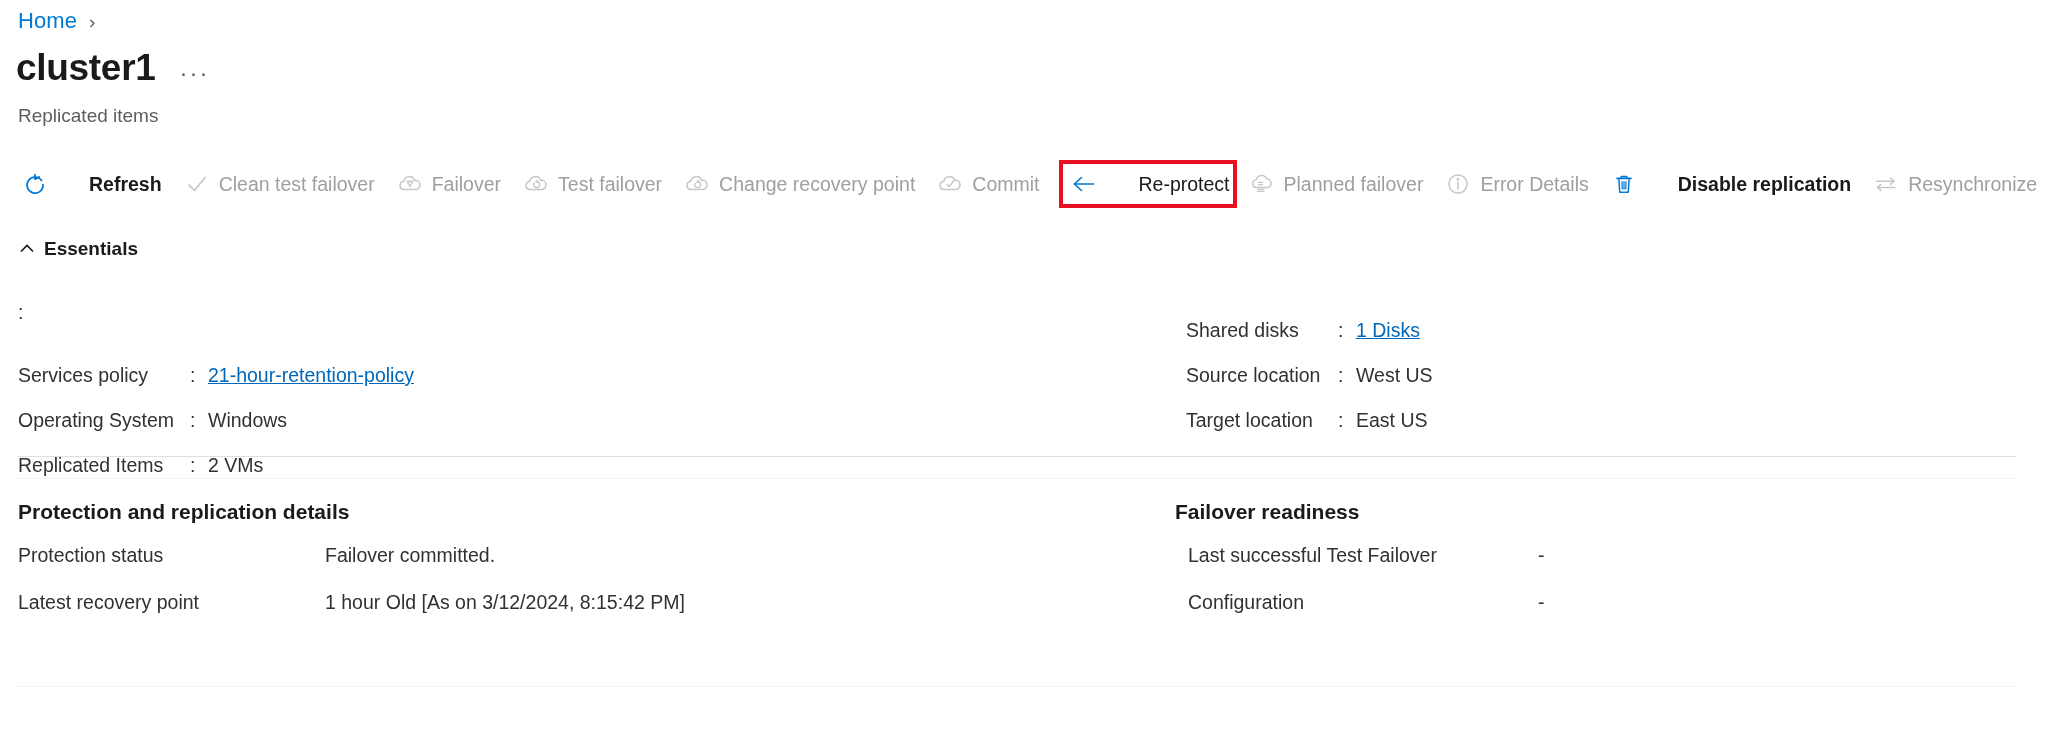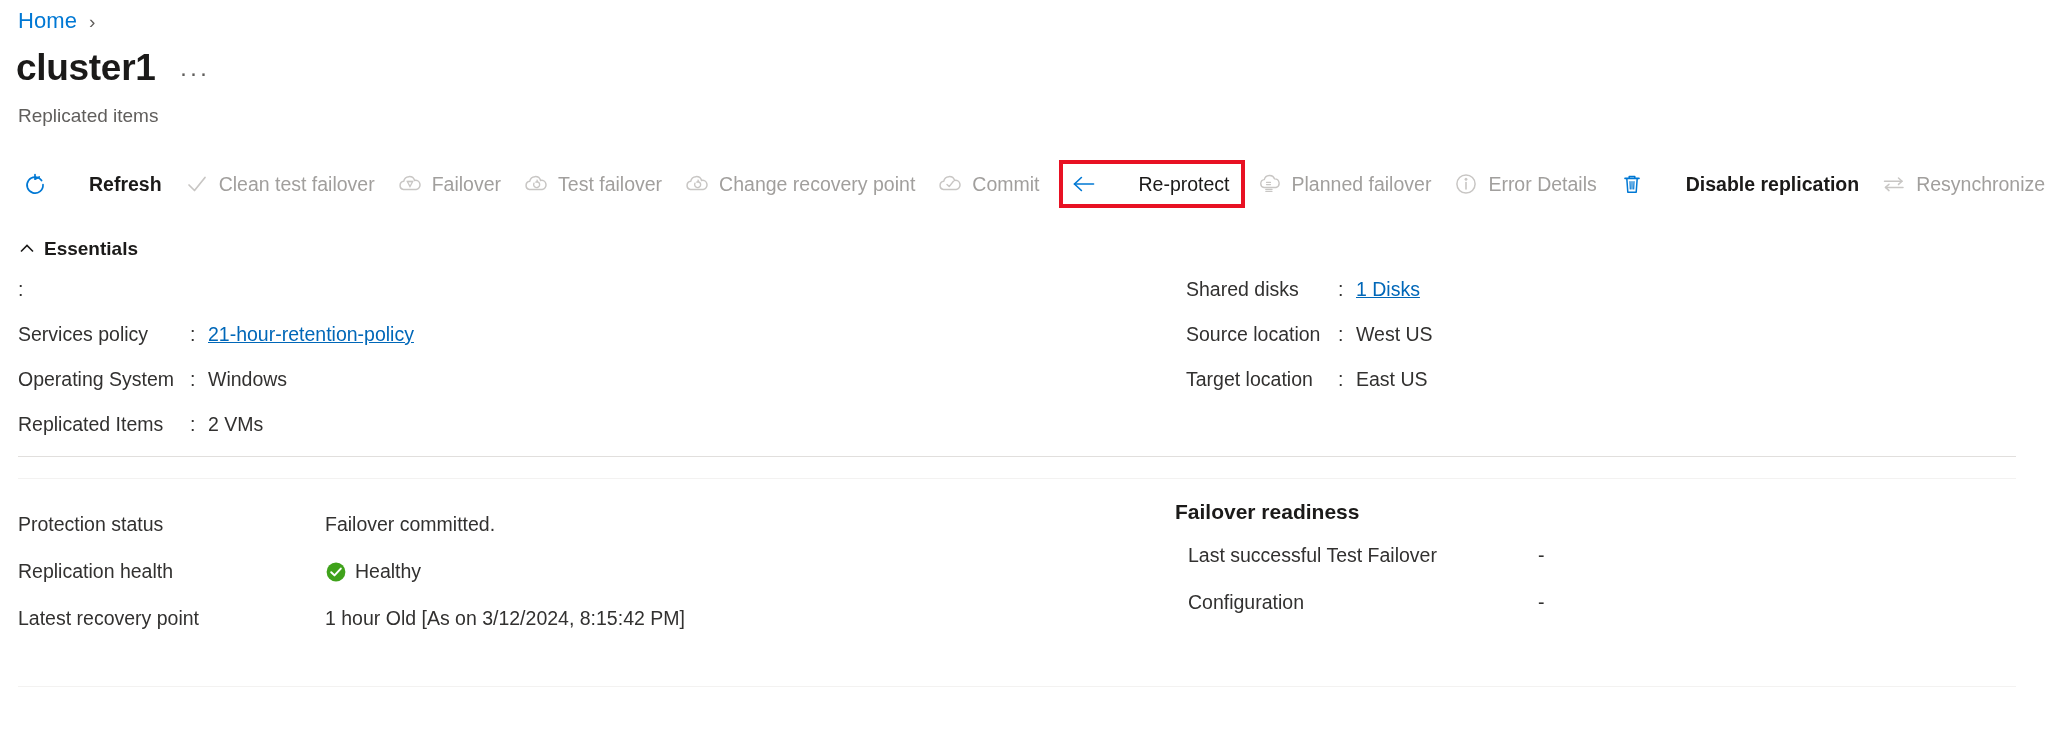--- a/index.html
+++ b/index.html
@@ -97,21 +97,21 @@
   .cmd.enabled { color: #1b1a19; font-weight: 600; cursor: pointer; gap: 32px; }
   .cmd.disabled { color: #a19f9d; cursor: default; }
   .cmd.enabled .ico svg { stroke: #0078d4; fill: none; }
   .cmd.disabled .ico svg { stroke: #c8c6c4; fill: none; }
 
   
   .cmd.highlight {
     border: 4px solid #e81123;
     background: #ffffff;
     height: 48px;
-    padding: 0 11px 0 8px;
+    padding: 0 3px 0 8px;
     margin-right: 8px;
     margin-left: 2px;
     position: relative;
     z-index: 3;
   }
   .cmd.highlight .label { color: #1b1a19; font-weight: 400; }
 
   
   .essentials-header {
     position: absolute;
@@ -142,21 +142,21 @@
 
   .ess-row {
     display: flex;
     align-items: baseline;
     height: 45px;
     font-size: 19.5px;
     color: #323130;
   }
   .ess-key  { color: #323130; }
   .ess-sep  { color: #323130; }
-  .ess-val  { color: #323130; }
+  .ess-val  { color: #323130; margin-top: 41px; }
   .ess-val.link {
     color: #0067b8;
     text-decoration: underline;
     cursor: pointer;
   }
 
   
   .ess-col.left  .ess-key { width: 172px; }
   .ess-col.left  .ess-sep { width: 18px; }
   .ess-col.right .ess-key { width: 152px; }
@@ -382,40 +382,29 @@
           <span class="ess-sep">:</span>
           <span class="ess-val">East US</span>
         </div>
       </div>
   </div>
 
   <div class="divider d1"></div>
   <div class="divider d2"></div>
 
   <div class="details left">
+    <div class="section-title">Protection and replication details</div>
     <div id="protection-rows">
         <div class="det-row">
           <span class="det-key">Protection status</span>
           <span class="det-val">
             <span>Failover committed.</span>
           </span>
         </div>
         <div class="det-row">
-          <span class="det-key">Replication health</span>
-          <span class="det-val">
-            <span class="health-ico">
-              <svg width="22" height="22" viewBox="0 0 22 22">
-                <circle cx="11" cy="11" r="9.4" fill="#3FA21B"></circle>
-                <path d="M6.2 11.2 L9.5 14.4 L15.8 7.6" stroke="#ffffff" stroke-width="2" fill="none" stroke-linecap="round" stroke-linejoin="round"></path>
-              </svg>
-            </span>
-            <span>Healthy</span>
-          </span>
-        </div>
-        <div class="det-row">
           <span class="det-key">Latest recovery point</span>
           <span class="det-val">
             <span>1 hour Old [As on 3/12/2024, 8:15:42 PM]</span>
           </span>
         </div>
       </div>
   </div>
 
   <div class="details right">
     <div class="section-title">Failover readiness</div>

